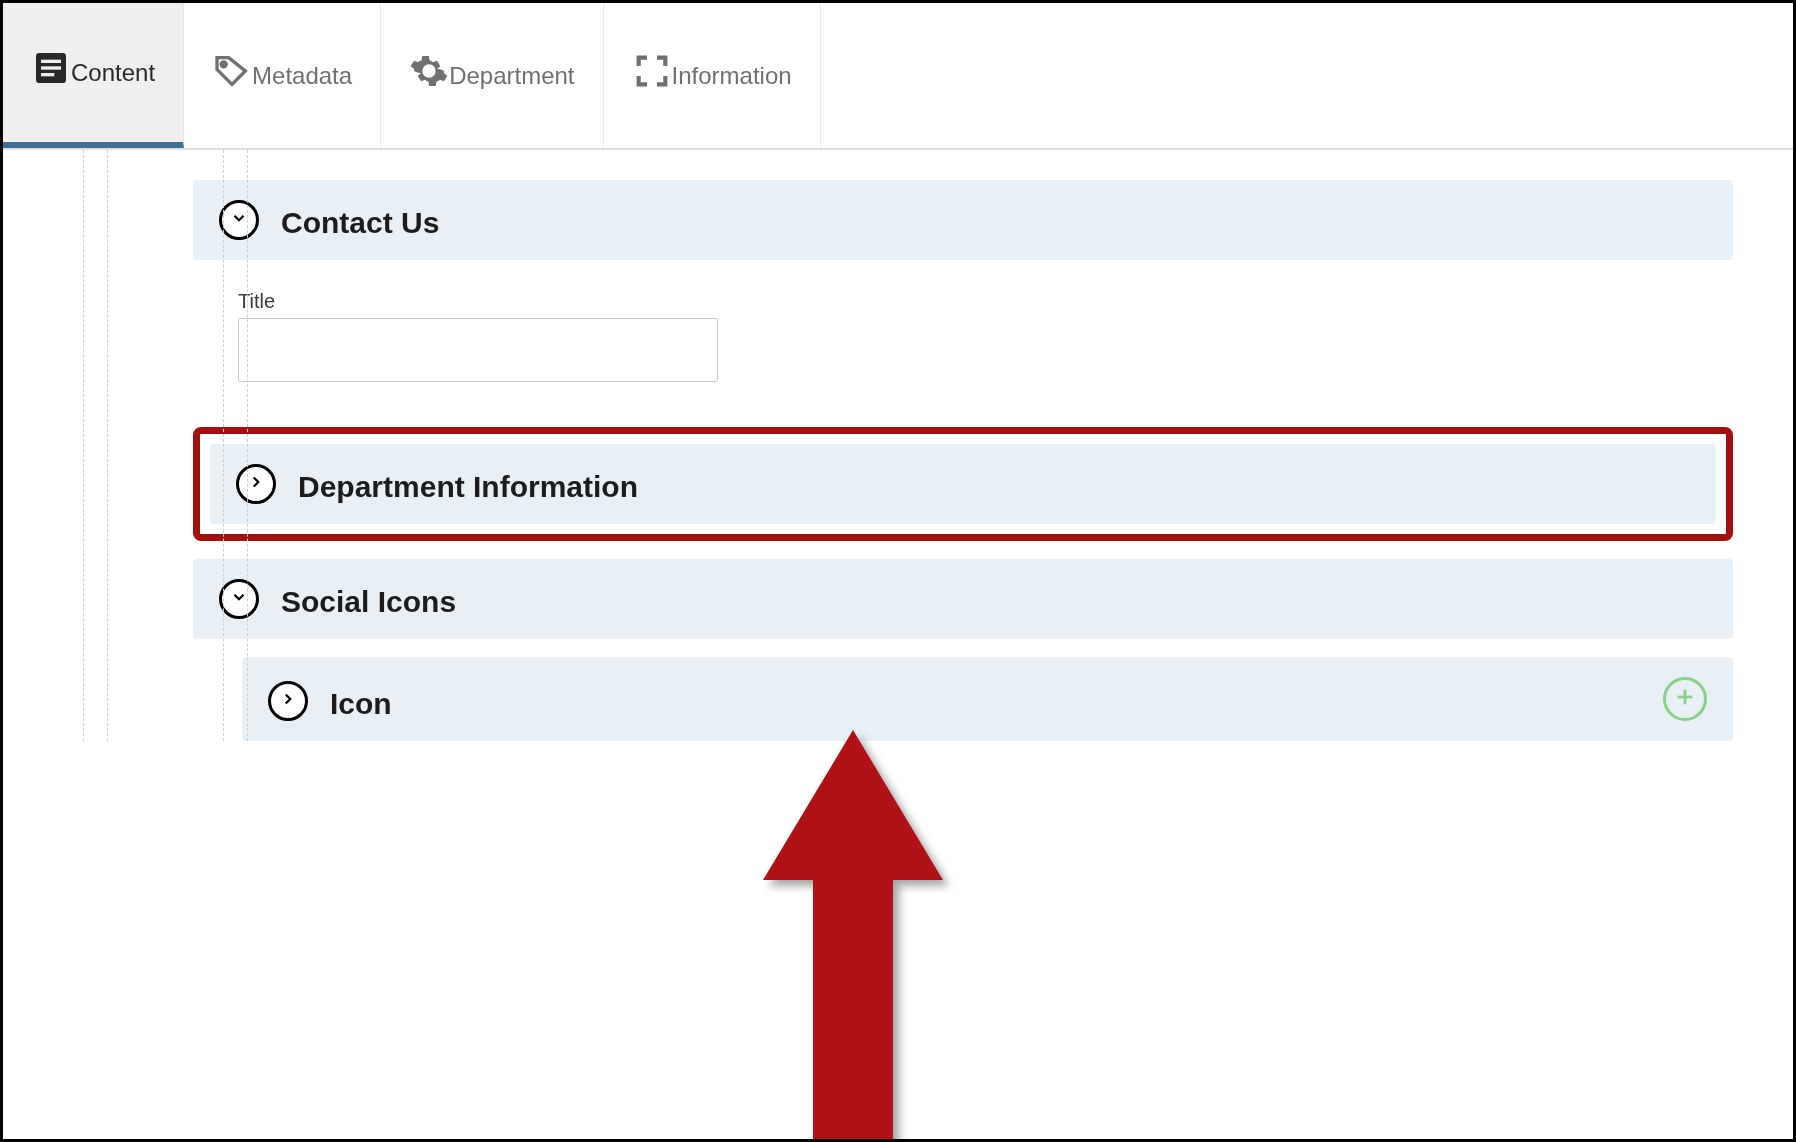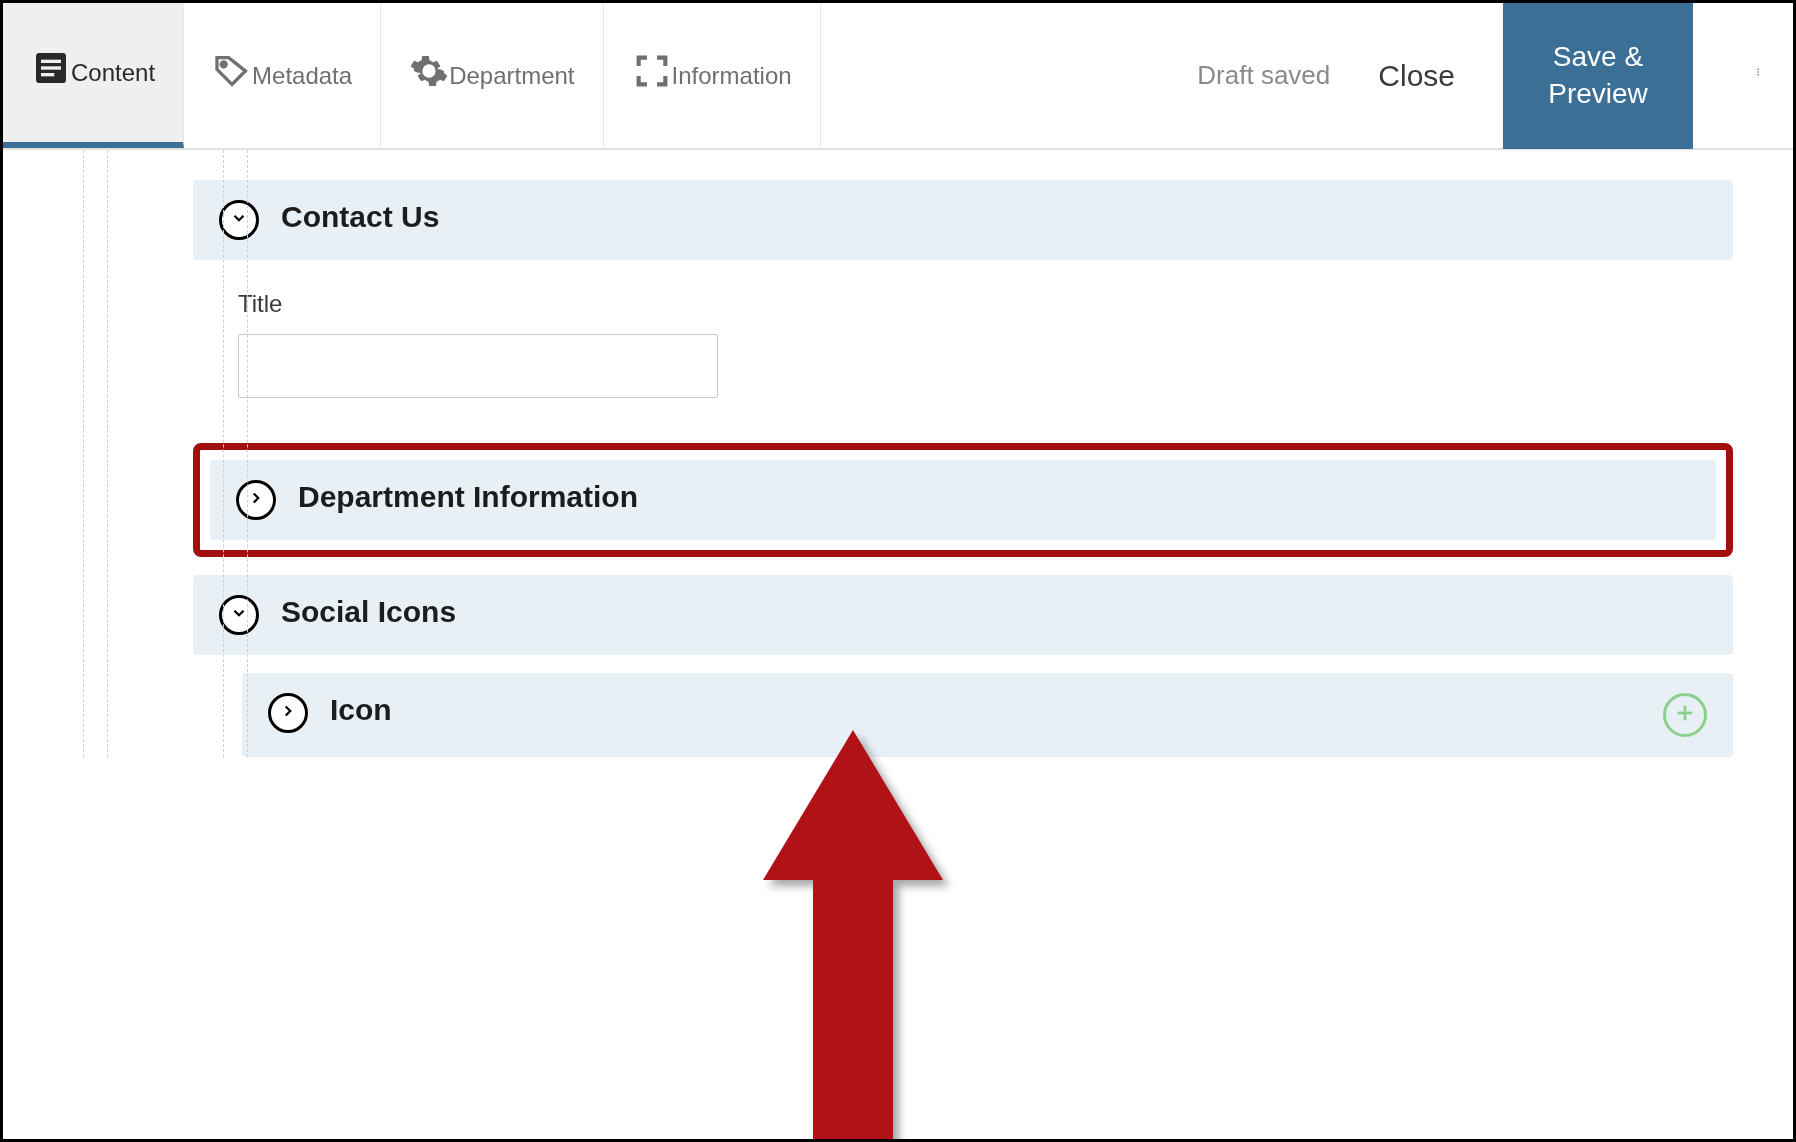--- a/index.html
+++ b/index.html
@@ -20,31 +20,31 @@
 
 
 .body-area { position: relative; padding: 30px 60px 0 95px; }
 .tree-guides { position: absolute; left: 0; top: 0; bottom: 0; width: 200px; pointer-events: none; }
 .guide { position: absolute; top: 0; bottom: 0; border-left: 1px dashed #cfcfcf; }
 .g1 { left: 80px; }
 .g2 { left: 104px; }
 .g3 { left: 220px; }
 .g4 { left: 244px; }
 
-.panel { background: #e8f0f6; border-radius: 4px; padding: 20px 26px; display: flex; align-items: flex-start; gap: 22px; margin-bottom: 18px; }
+.panel { background: #e8f0f6; border-radius: 4px; padding: 20px 26px; display: flex; align-items: flex-end; gap: 22px; margin-bottom: 18px; }
 .panel.indent1 { margin-left: 95px; }
 .panel.indent2 { margin-left: 144px; }
 .panel .title { font-size: 30px; font-weight: 700; color: #1c1c1c; }
 .chevron-circle { width: 40px; height: 40px; border: 3px solid #000; border-radius: 50%; display: flex; align-items: center; justify-content: center; flex-shrink: 0; cursor: pointer; background: #fff; }
 .chevron-circle svg { width: 18px; height: 18px; }
 .add-circle { margin-left: auto; width: 44px; height: 44px; border: 3px solid #8ad08a; border-radius: 50%; display: flex; align-items: center; justify-content: center; cursor: pointer; }
 .add-circle svg { width: 22px; height: 22px; stroke: #8ad08a; }
 
 .field-block { margin-left: 140px; margin-bottom: 45px; margin-top: 30px; }
-.field-label { font-size: 24px; color: #3a3a3a; margin-bottom: 16px; }
+.field-label { font-size: 20px; color: #3a3a3a; margin-bottom: 5px; }
 .field-input { width: 480px; height: 64px; border: 1px solid #c9c9c9; border-radius: 2px; font-size: 24px; padding: 0 12px; }
 
 .highlight-box { border: 7px solid #a10f0f; border-radius: 8px; padding: 10px; margin-left: 95px; margin-bottom: 18px; }
 .highlight-box .panel { margin: 0; }
 
 .arrow-annotation { position: absolute; left: 760px; top: 580px; pointer-events: none; filter: drop-shadow(6px 6px 4px rgba(0,0,0,0.35)); }
 .arrow-annotation svg { width: 180px; height: 440px; }
 </style>
 </head>
 <body>
@@ -82,34 +82,20 @@
     </div>
     <div class="toolbar-tab">
       <span class="tab-icon">
         <svg viewBox="0 0 24 24" fill="none" stroke="#707070" stroke-width="2.5">
             <path d="M4 9V4h5M20 9V4h-5M4 15v5h5M20 15v5h-5"></path>
           </svg>
       </span>
       <span>Information</span>
     </div>
 
-    <div class="toolbar-right">
-      <span class="draft-saved">Draft saved</span>
-      <button class="close-btn">Close</button>
-      <button class="save-preview">Save &amp; Preview</button>
-      <div class="more-btn">
-        <span>
-          <svg viewBox="0 0 24 24" width="8" height="34" fill="#5a5a5a">
-              <circle cx="12" cy="4" r="2.2"></circle>
-              <circle cx="12" cy="12" r="2.2"></circle>
-              <circle cx="12" cy="20" r="2.2"></circle>
-            </svg>
-        </span>
-      </div>
-    </div>
   </div>
 
   <div class="body-area">
     <div class="tree-guides">
       <div class="guide g1"></div>
       <div class="guide g2"></div>
       <div class="guide g3"></div>
       <div class="guide g4"></div>
     </div>
 

